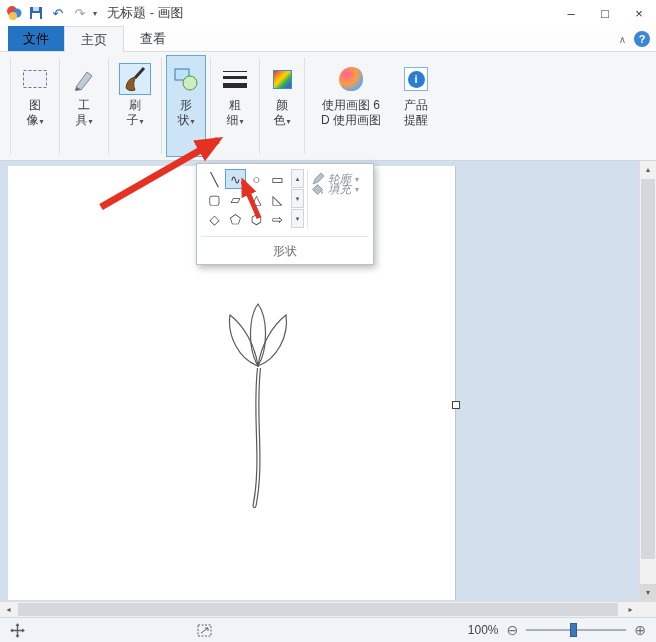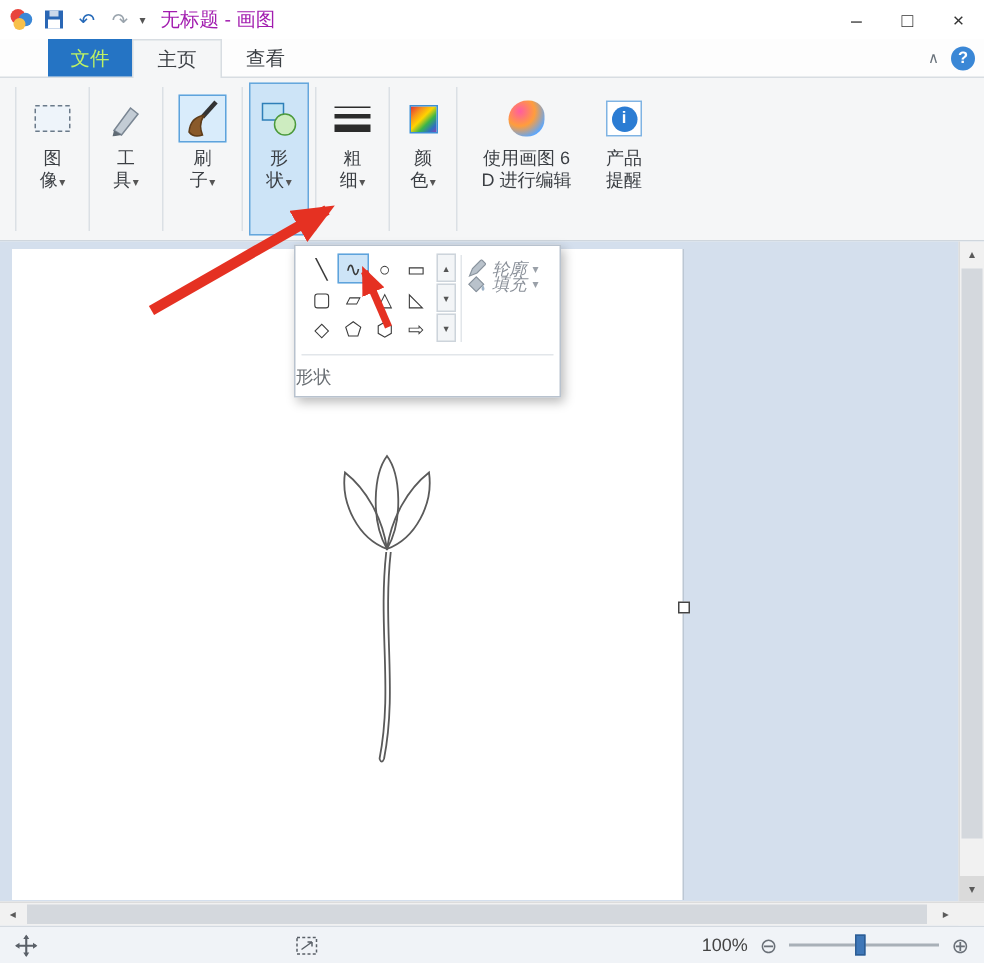--- a/index.html
+++ b/index.html
@@ -7,29 +7,29 @@
   body { font-family: "Liberation Sans", sans-serif; background:#fff; }
   .window { position:relative; width:656px; height:642px; background:#fff; overflow:hidden; }
 
   
   .titlebar { height:26px; display:flex; align-items:center; padding-left:5px; background:#fff; }
   .app-icon { width:18px; height:18px; display:flex; align-items:center; justify-content:center; }
   .qat { display:flex; align-items:center; margin-left:4px; gap:4px; }
   .qat .qbtn { width:18px; height:18px; display:flex; align-items:center; justify-content:center; font-size:13px; }
   .undo { color:#2569b8; } .redo { color:#9aa4ad; }
   .qat .caret { font-size:8px; color:#555; }
-  .tb-title { margin-left:10px; font-size:13px; color:#a21caf;text-align:right; }
+  .tb-title { margin-left:10px; font-size:13px; color:#404040;text-align:right; }
   .tb-spacer { flex:1; }
   .win-controls { display:flex; height:26px; }
   .wc { width:34px; height:26px; display:flex; align-items:center; justify-content:center; font-size:13px; color:#333; }
 
   
   .tabsrow { height:26px; display:flex; align-items:stretch; padding-left:8px; background:#fdfdfd; border-bottom:1px solid #d8dde2; position:relative; }
   .tab { padding:0 16px; display:flex; align-items:center; font-size:13px; color:#3b3f44; }
-  .tab-file { background:#2574c4; color:#bef264; padding:0 15px;margin-left:24px; }
+  .tab-file { background:#2574c4; color:#000000; padding:0 15px; }
   .tab-active { background:#f5f6f7; border:1px solid #d8dde2; border-bottom:none; margin-bottom:-1px; }
   .tabs-right { position:absolute; right:6px; top:0; height:26px; display:flex; align-items:center; gap:8px; }
   .collapse-chevron { color:#6a737c; font-size:10px; }
   .help-circle { width:16px; height:16px; border-radius:50%; background:#3a87d6; color:#fff; font-size:11px; font-weight:bold; display:flex; align-items:center; justify-content:center; }
 
   
   .ribbon { height:109px; background:#f5f6f7; border-bottom:1px solid #cfd6dd; display:flex; align-items:stretch; padding:3px 0 3px 6px; }
   .rsep { width:1px; background:#dbe0e5; margin:3px 4px; }
   .rbtn { width:40px; display:flex; flex-direction:column; align-items:center; padding-top:4px; border:1px solid transparent; }
   .rbtn.wide { width:84px; }
@@ -80,21 +80,21 @@
   .srow { display:flex; }
   .scell { width:21px; height:20px; display:flex; align-items:center; justify-content:center; font-size:13px; color:#3a3a3a; border:1px solid transparent; }
   .scell.sel { border:1px solid #5ea3dc; background:#cde4f7; }
   .scol { position:absolute; left:94px; top:5px; width:13px; }
   .scol .sc { width:13px; height:19px; margin-bottom:1px; border:1px solid #cdd4db; background:#f3f5f7; display:flex; align-items:center; justify-content:center; font-size:7px; color:#555; }
   .pv-div { position:absolute; left:110px; top:6px; height:58px; width:1px; background:#e2e6ea; }
   .orow { position:absolute; left:115px; display:flex; align-items:center; gap:4px; height:18px; }
   .orow .olabel { font-size:11.5px; color:#8a9099;font-style:italic; }
   .orow .ocaret { font-size:8px; color:#9aa0a8; }
   .pop-hdiv { position:absolute; left:4px; right:4px; top:72px; height:1px; background:#e2e6ea; }
-  .pop-footer { position:absolute; left:0; right:0; top:79px; text-align:left; font-size:12px; color:#6b7075; }
+  .pop-footer { position:absolute; left:0; right:0; top:79px; text-align:center; font-size:12px; color:#6b7075; }
 
   
   .annotations { position:absolute; left:0; top:0; z-index:60; pointer-events:none; }
 </style>
 </head>
 <body>
 
 <div class="window">
 
   <div class="titlebar">
@@ -222,21 +222,21 @@
       </div>
     </div>
     <div class="rsep"></div>
 
     <div class="rbtn wide">
       <span class="icon-wrap">
           <span class="p3d-icon"></span>
         </span>
       <div class="btn-label">
           <div>使用画图 6</div>
-        <div>D 进行编辑</div>
+        <div>D 使用画图</div>
       </div>
     </div>
 
     <div class="rbtn w46">
       <span class="icon-wrap">
           <span class="alerts-icon">
             <i class="alerts-i">i</i>
           </span>
         </span>
       <div class="btn-label">

